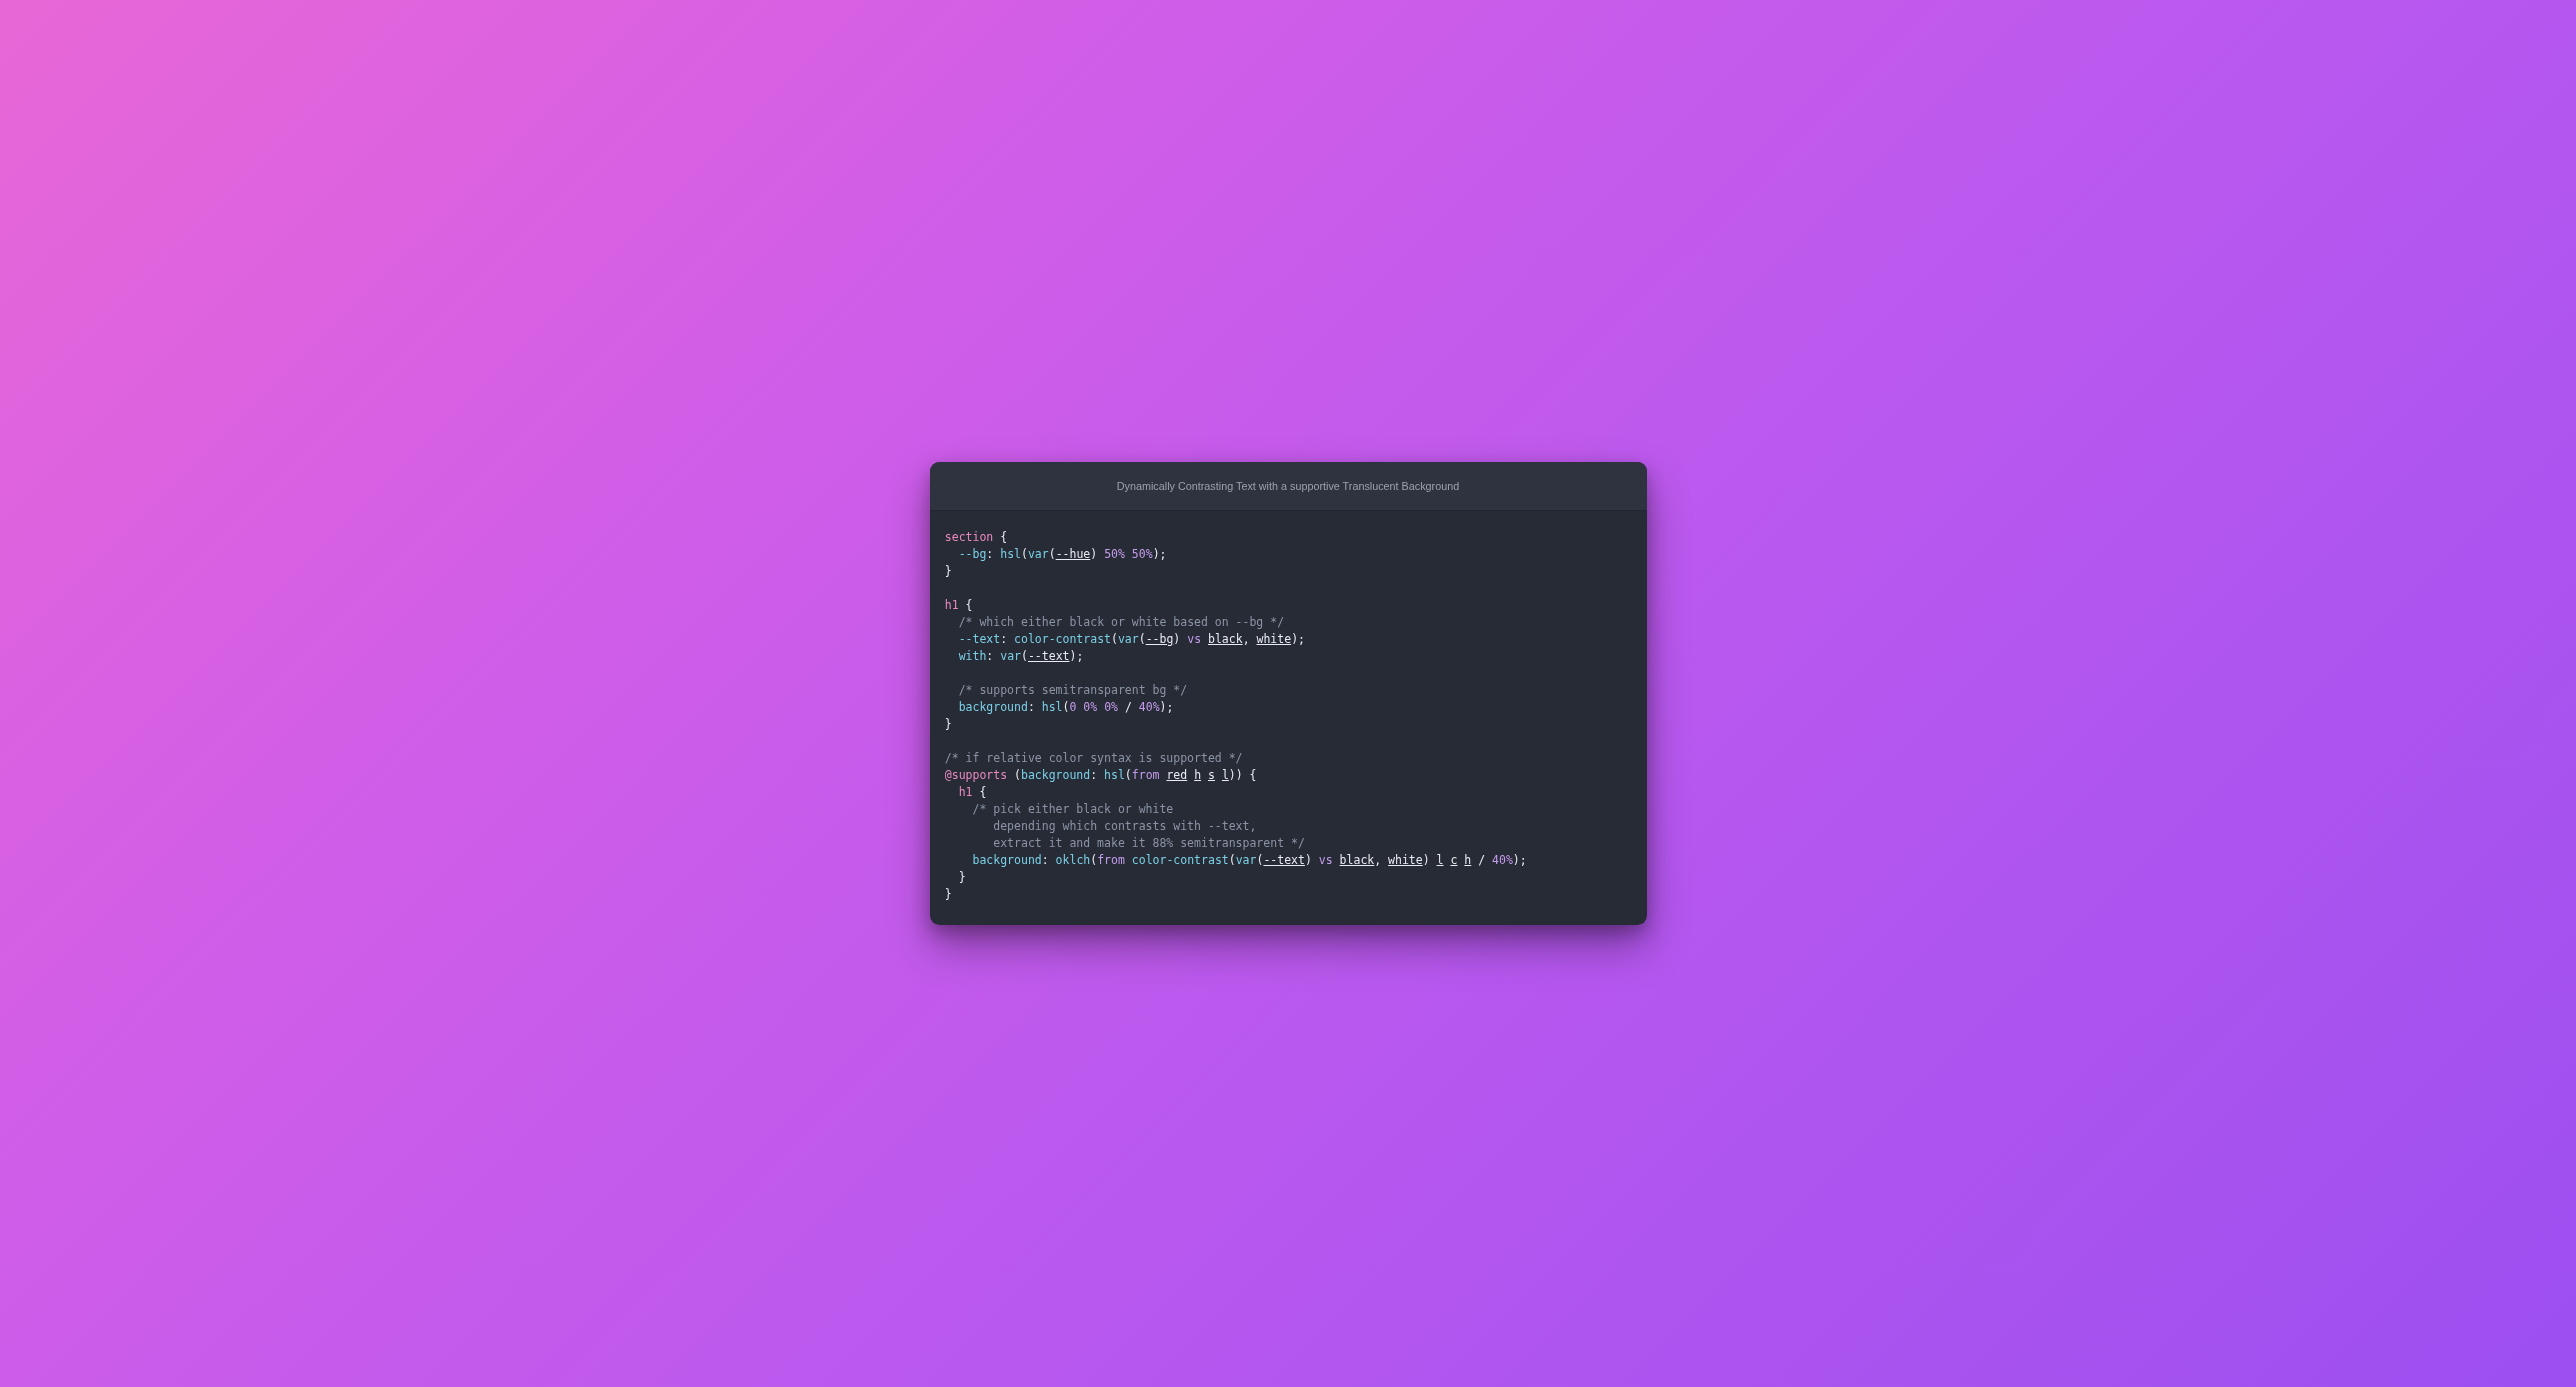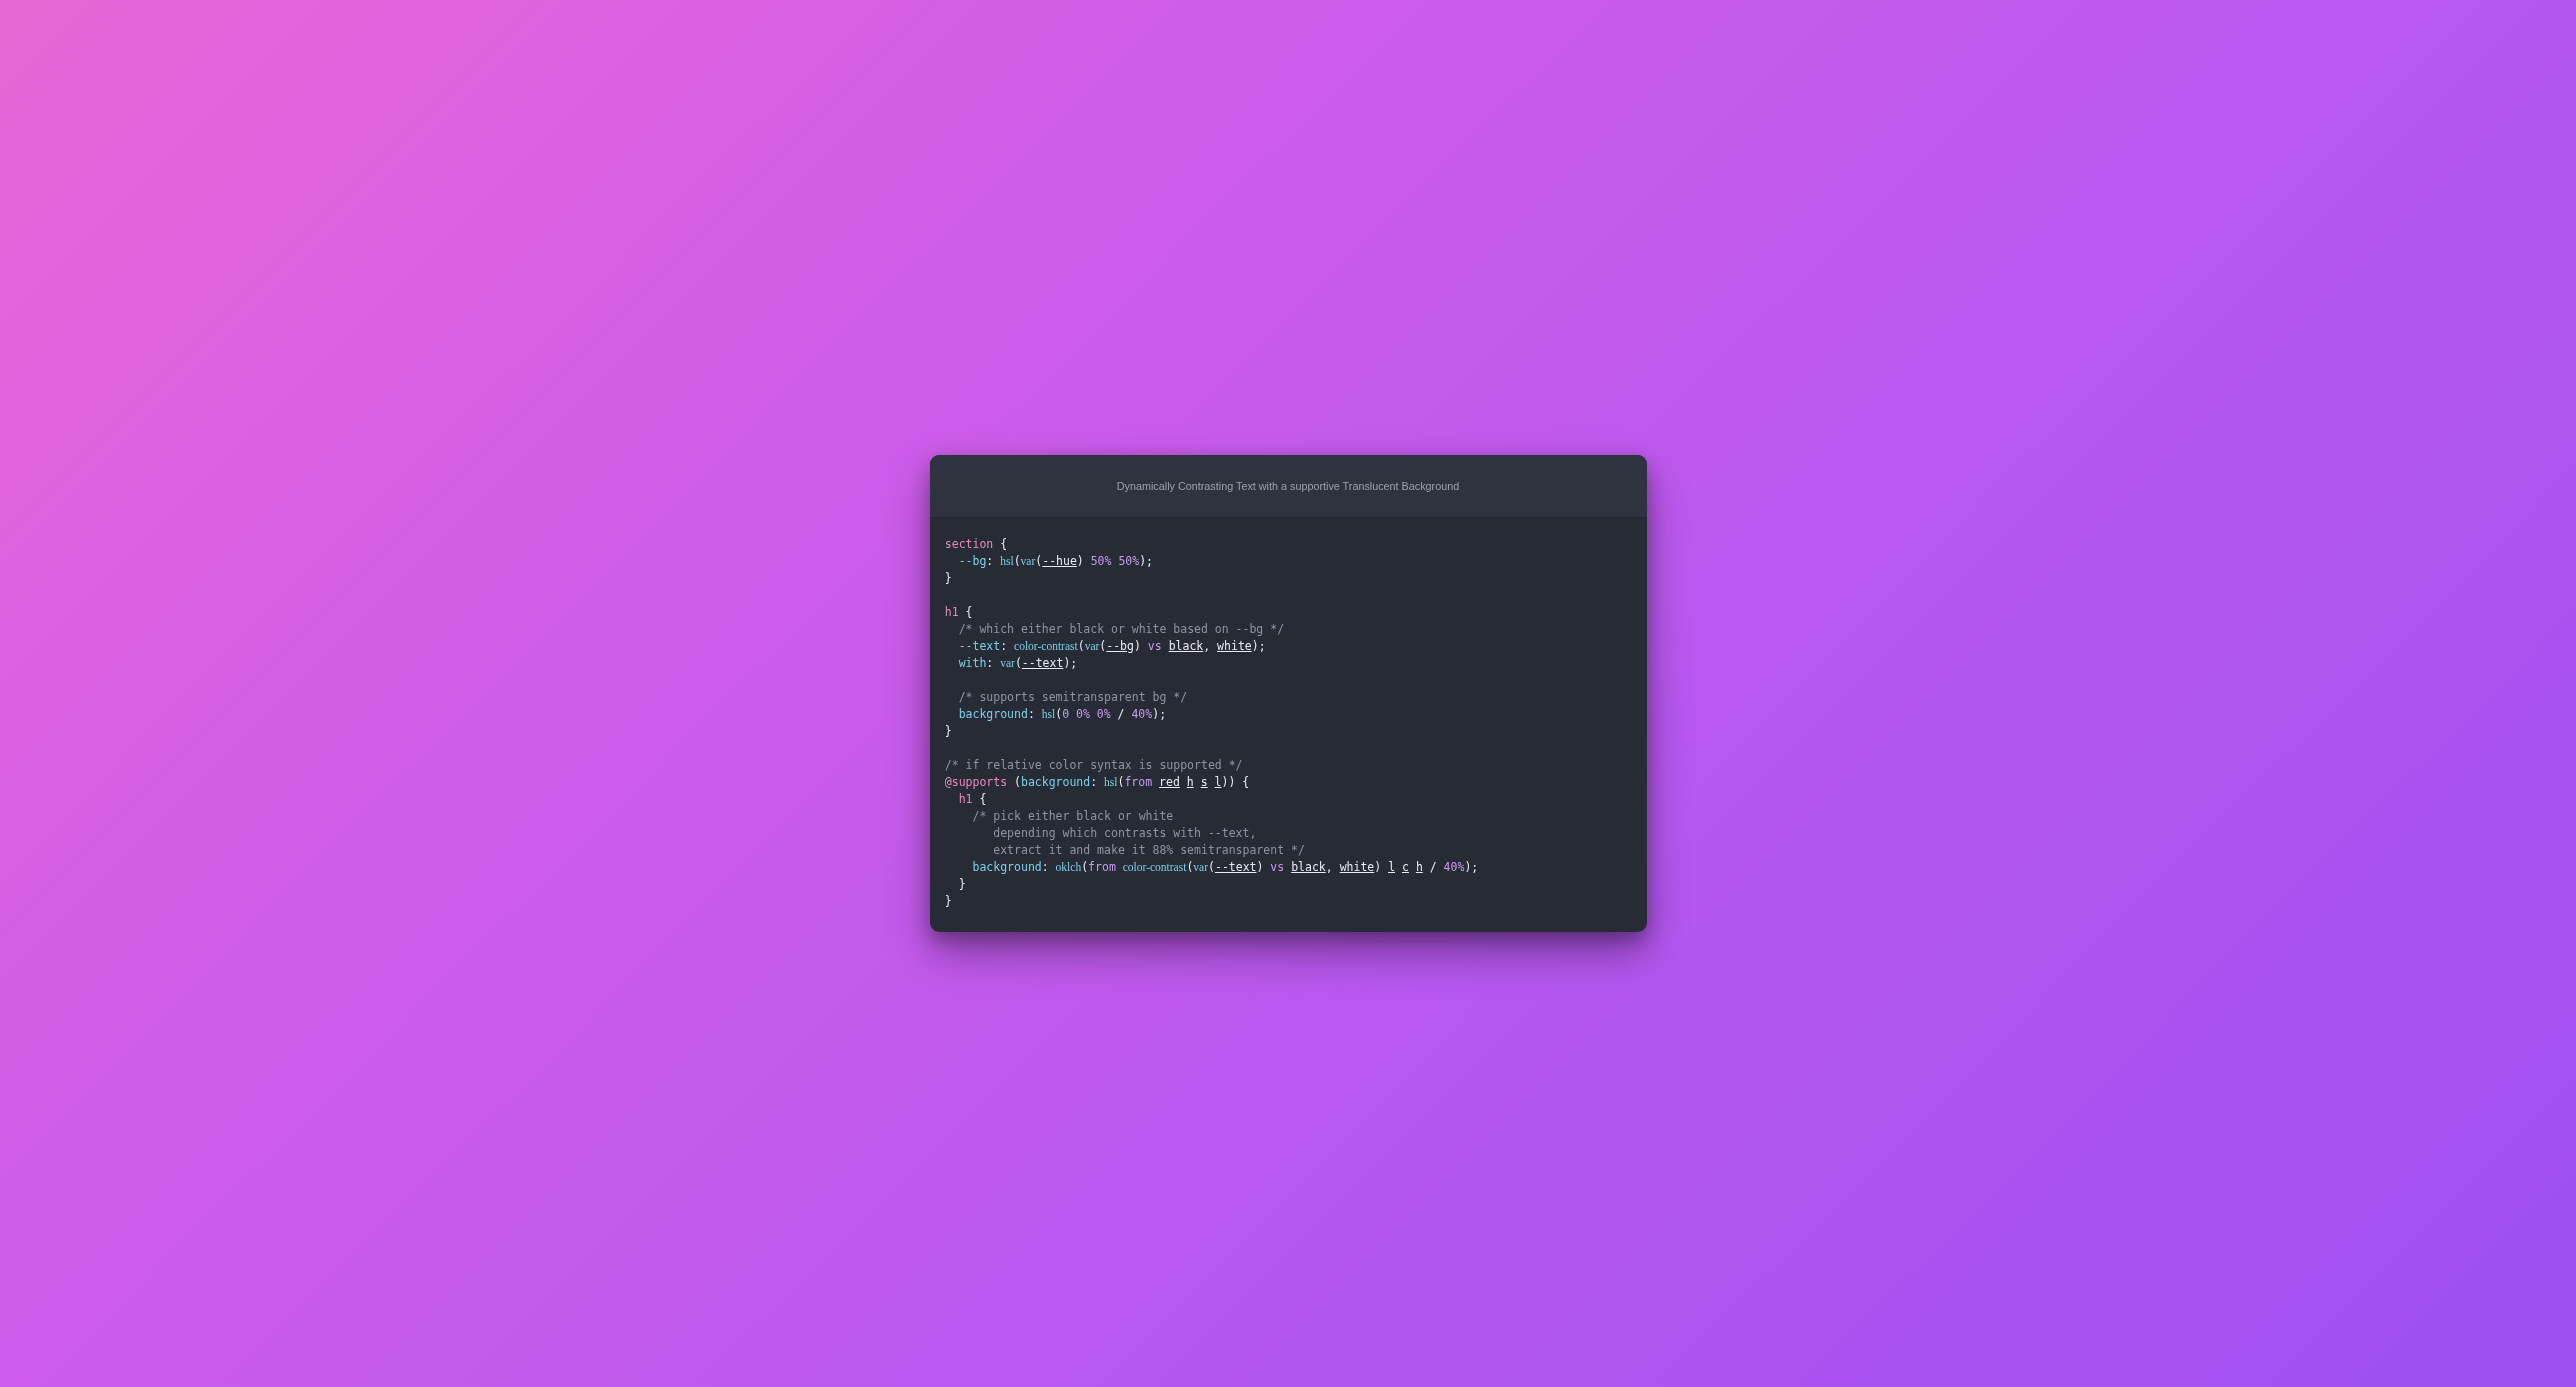--- a/index.html
+++ b/index.html
@@ -17,39 +17,39 @@
     width: 717px;
     max-width: 100%;
     background: #272b36;
     border-radius: 9.7px;
     box-shadow: 0 21px 42px rgba(0,0,0,0.35), 0 7px 17.4px rgba(0,0,0,0.25);
     overflow: hidden;
   }
   .titlebar {
     background: #2f333f;
     text-align: center;
-    padding: 25px 14px;
+    padding: 18px 14px;
     color: #9ba1ad;
     font-family: -apple-system, BlinkMacSystemFont, "Segoe UI", sans-serif;
     font-size: 10.8px;
     font-weight: 500;
     border-bottom: 0.7px solid rgba(0,0,0,0.25);
   }
   .code {
     padding: 18px 15.3px 22px 15.3px;
     font-size: 11.5px;
     line-height: 1.48;
     color: #e8ebf0;
     white-space: pre;
     overflow-x: auto;
     font-variant-ligatures: none;
   }
   .sel   { color: #e989c0; }   
   .prop  { color: #7ad0e6; }   
-  .fn    { color: #7ad0e6; font-family: Liberation Serif, serif; }   
+  .fn    { color: #7ad0e6; }   
   .num   { color: #c49cec; margin-top: 8px; }   
   .kw    { color: #c49cec; }   
   .ident { color: #e8ebf0; text-decoration: underline; }   
   .punc  { color: #e8ebf0; }
   .com   { color: #8a94a5; font-style: normal; }
 </style>
 </head>
 <body>
 
 <div class="window">

